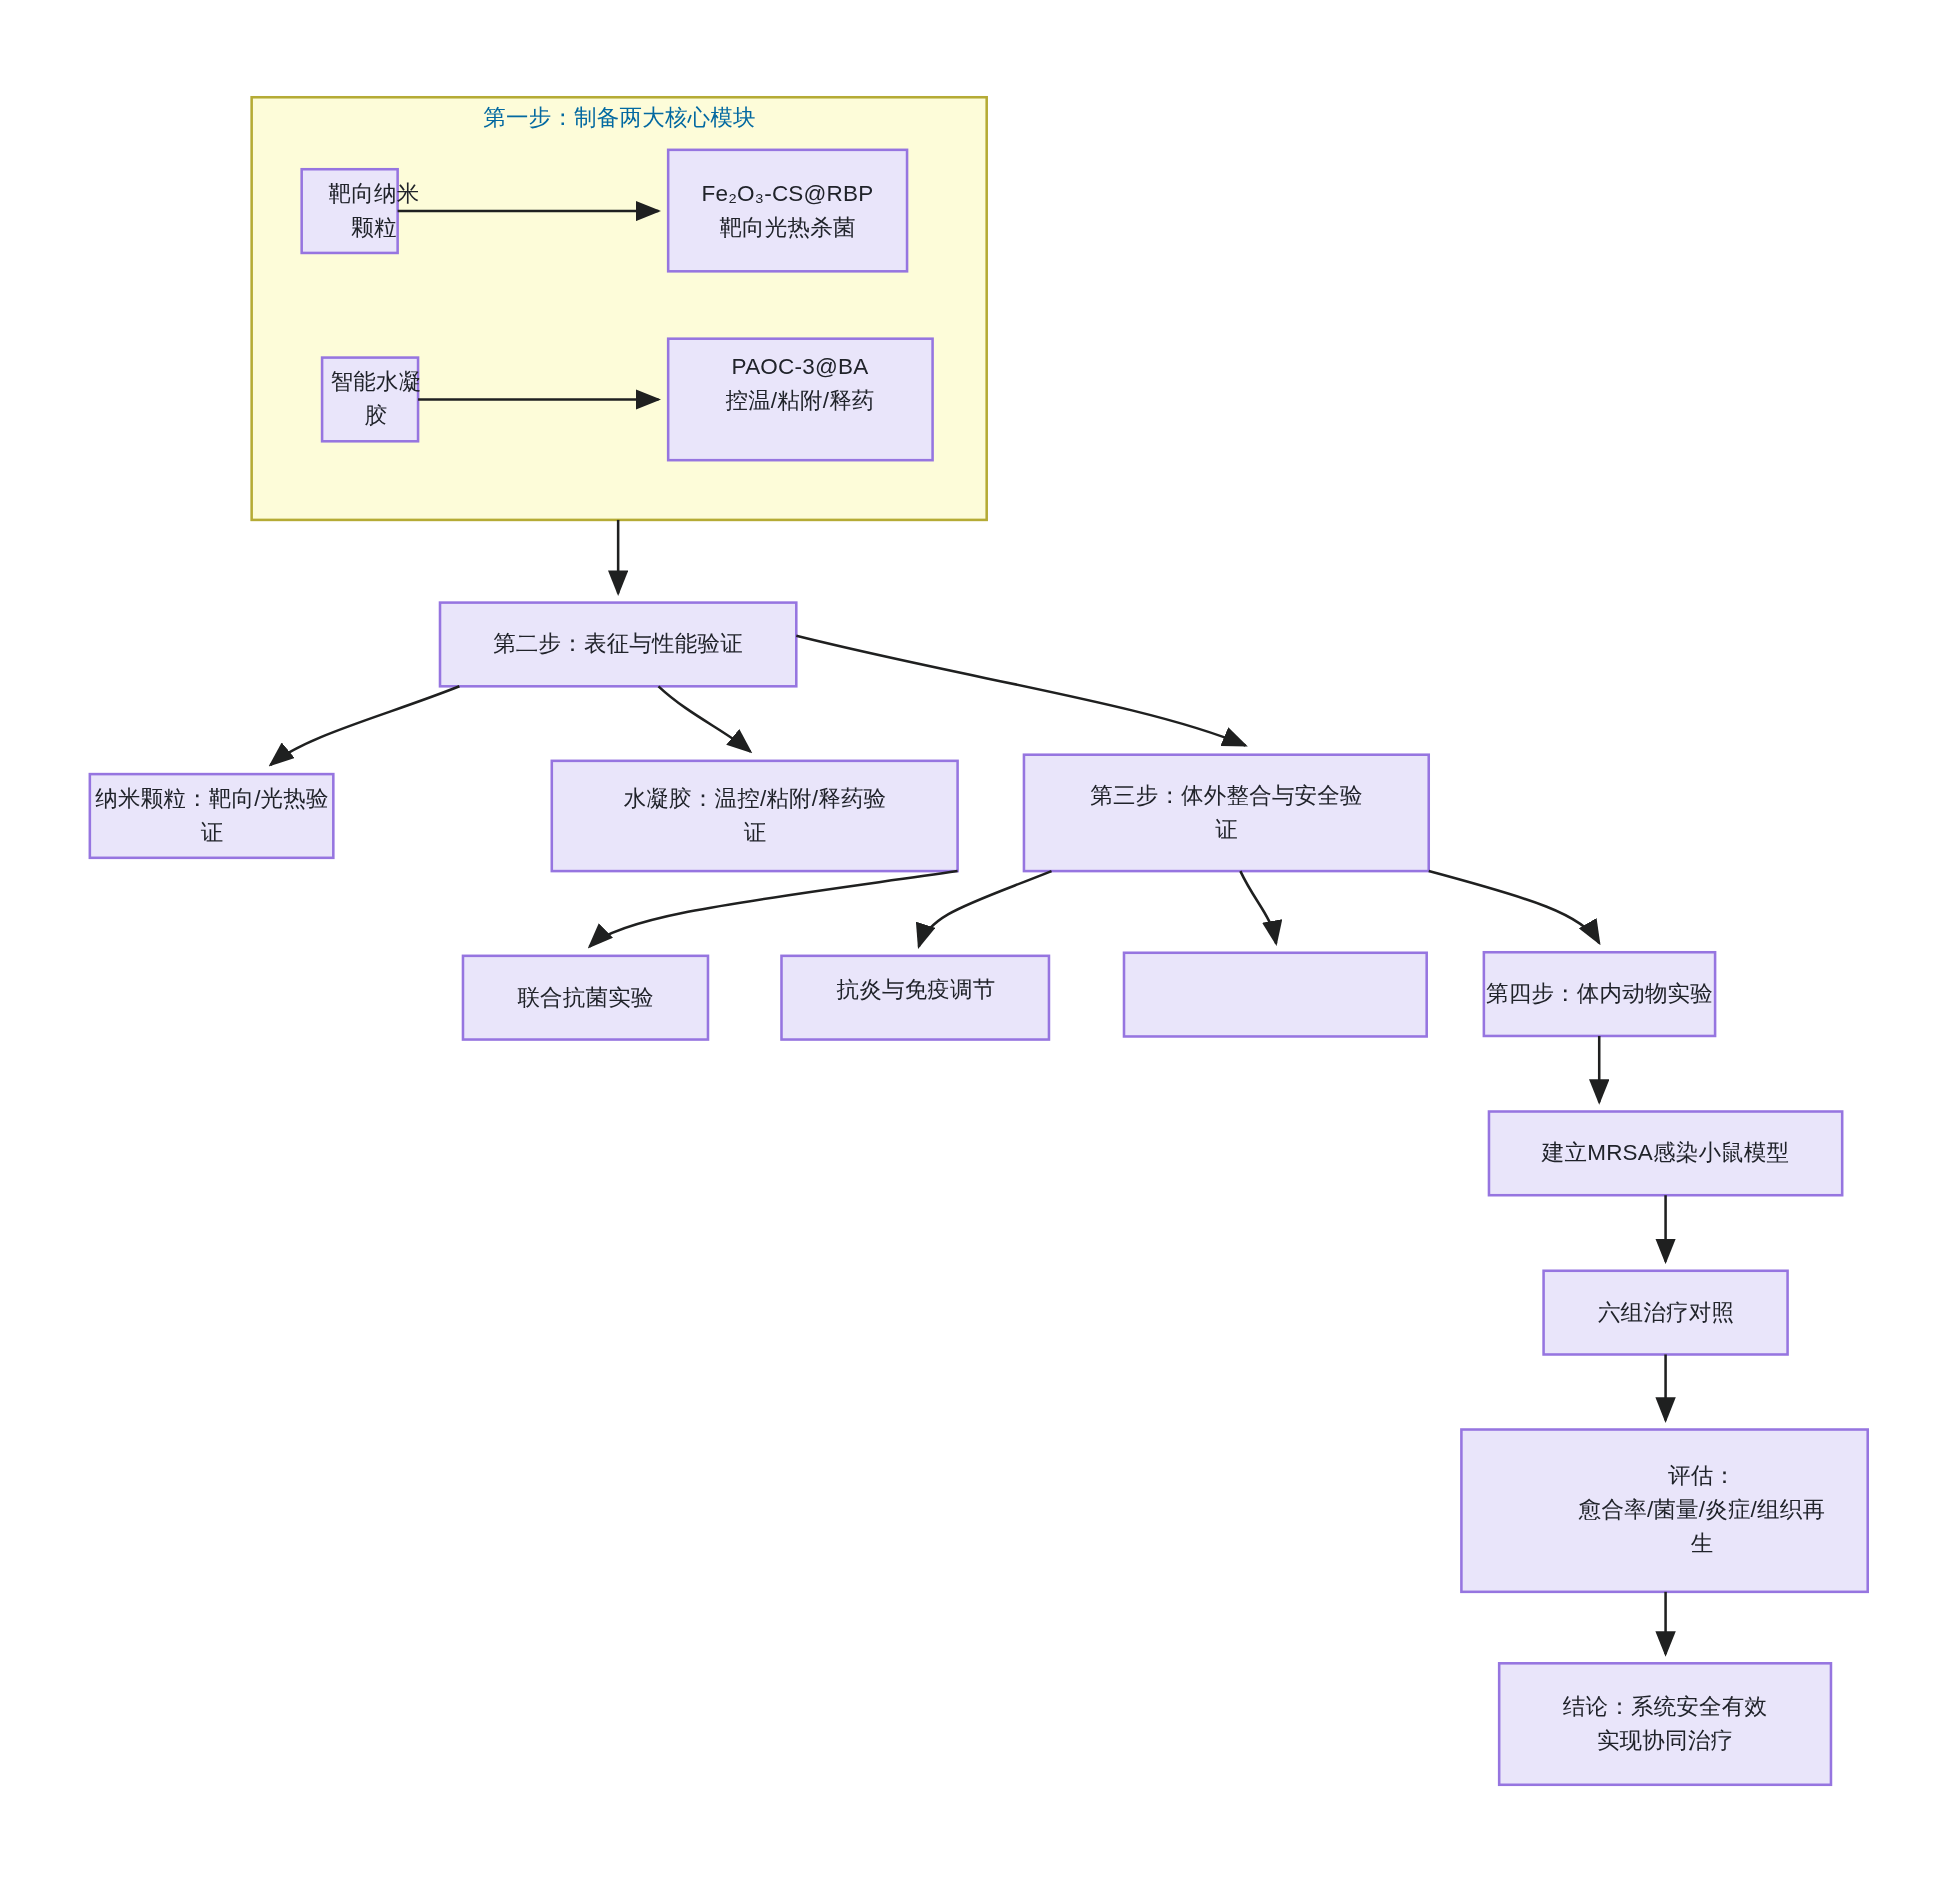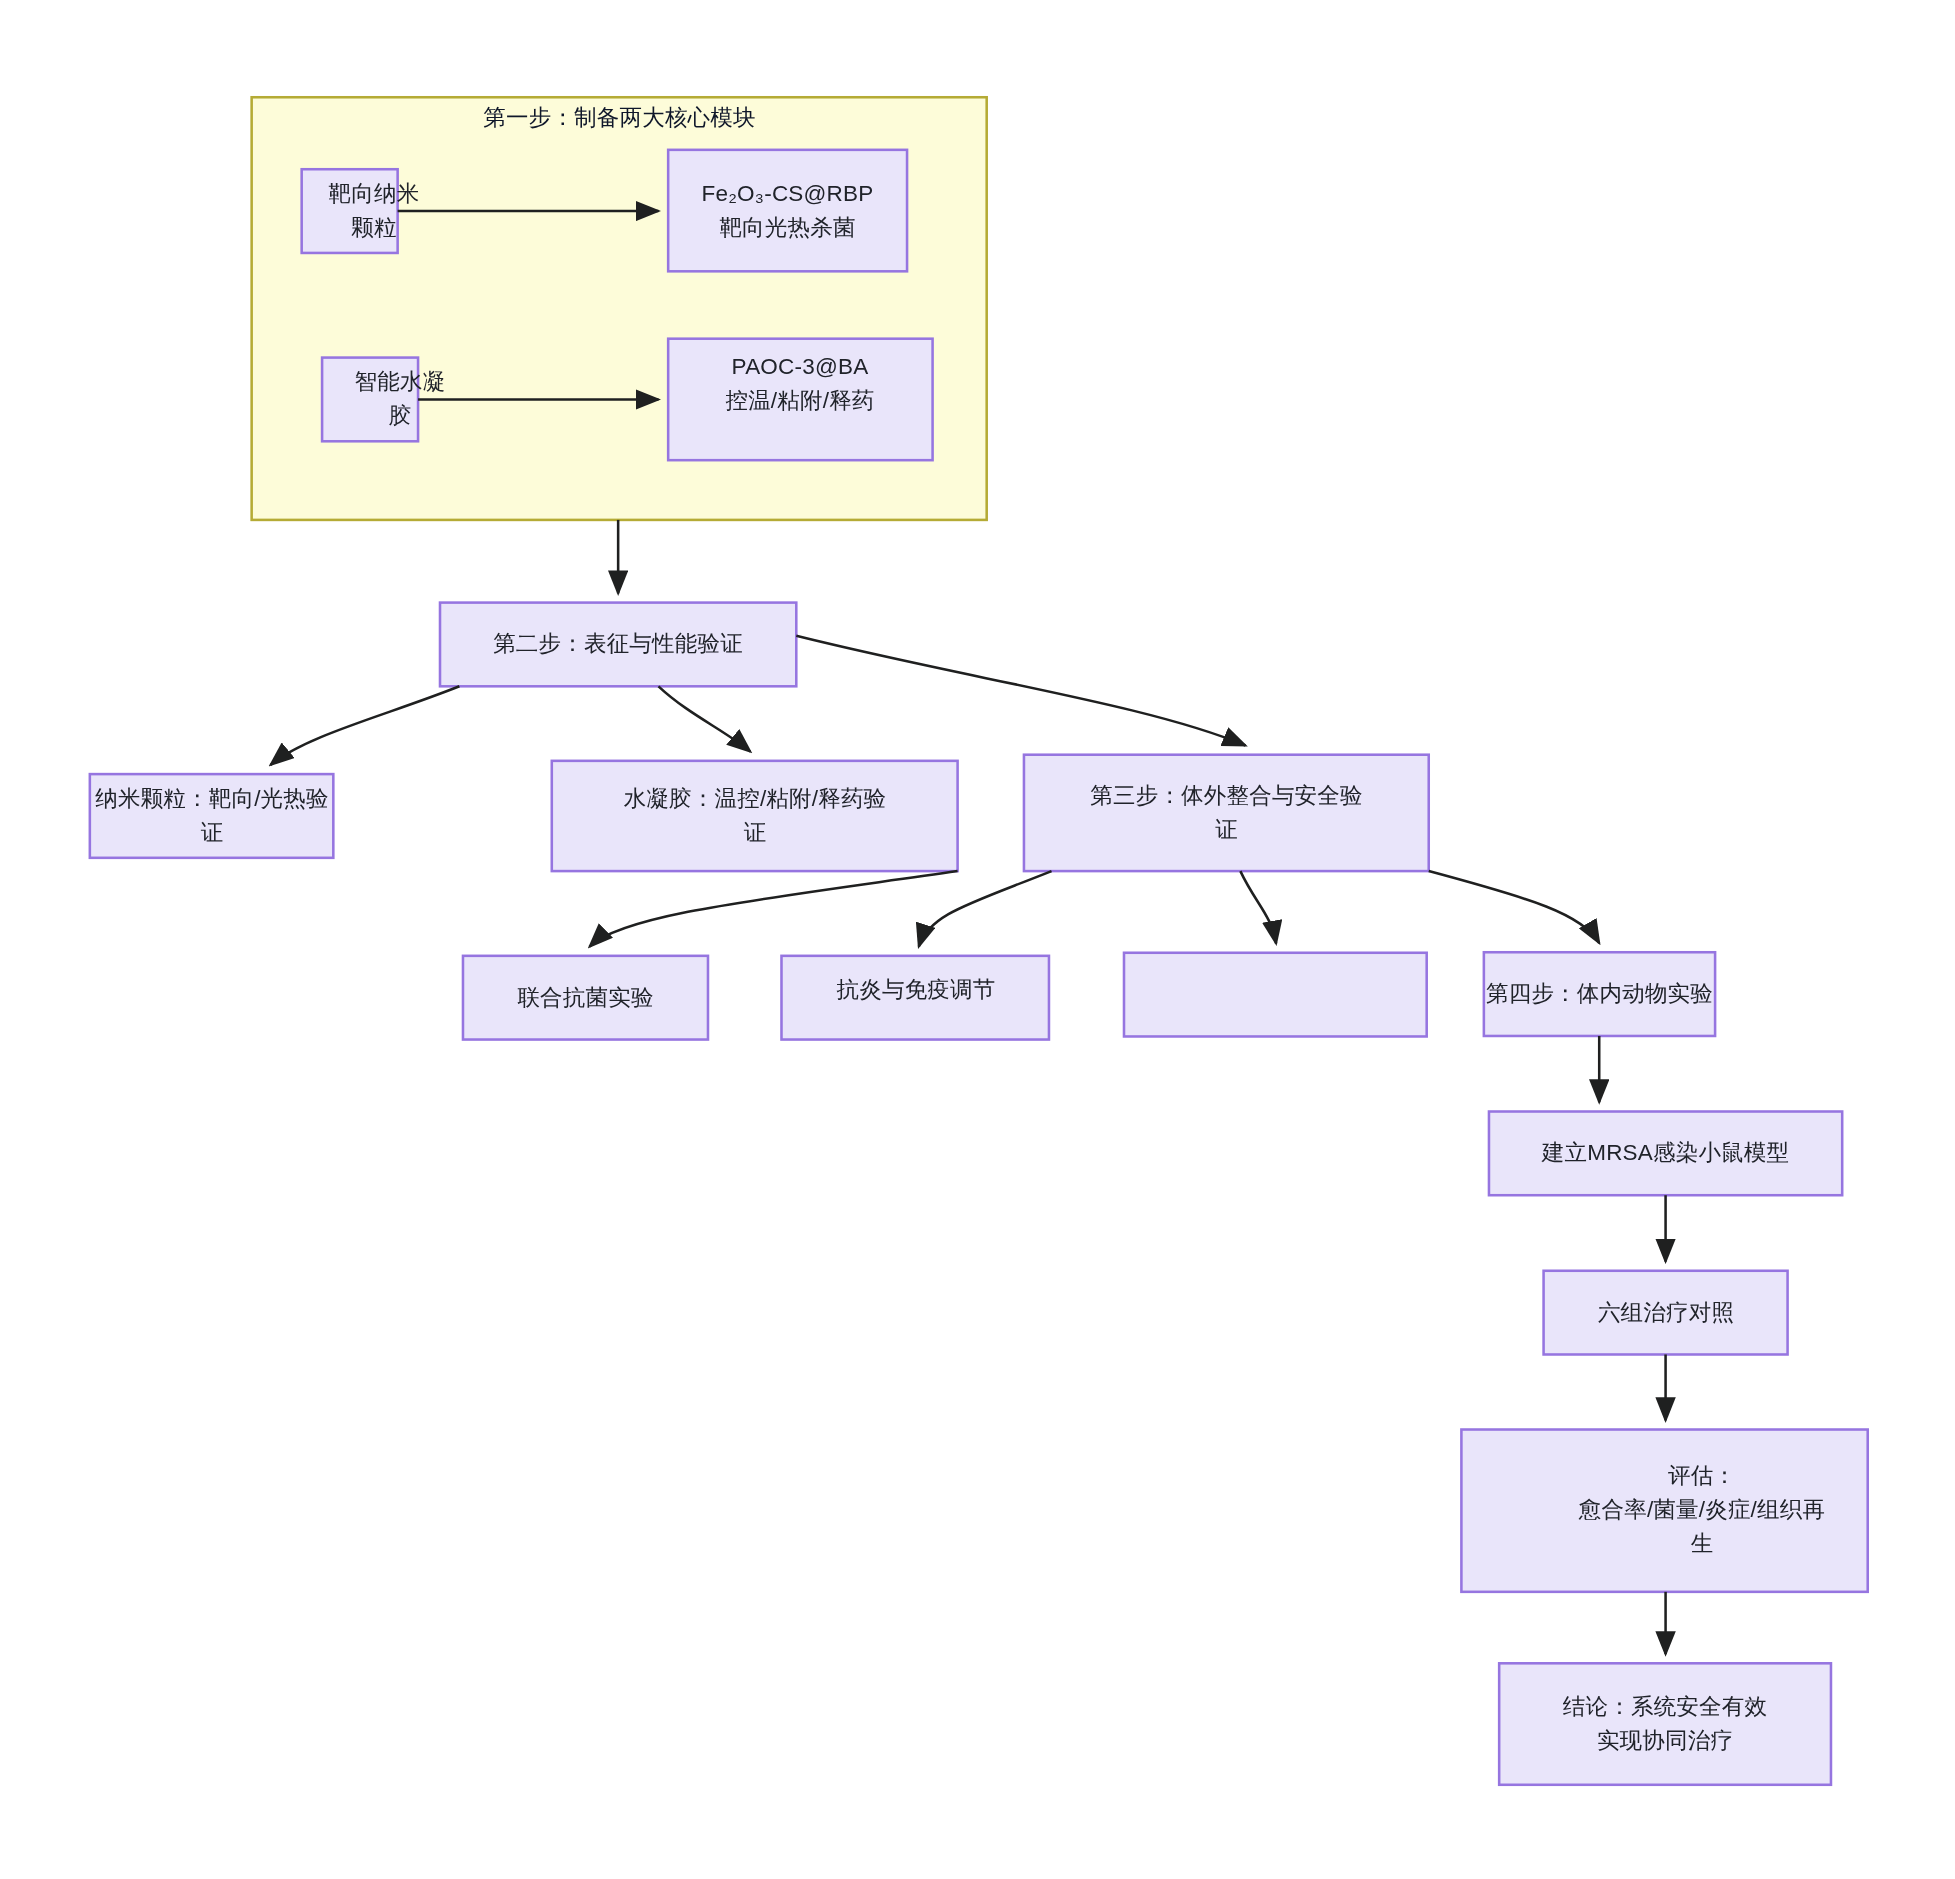--- a/index.html
+++ b/index.html
@@ -53,21 +53,21 @@
     font-family: "Liberation Sans", "DejaVu Sans", sans-serif;
     font-size: 22.5px;
     line-height: 1.52;
     letter-spacing: 0.2px;
     pointer-events: none;
     white-space: pre-line;
   }
   .cluster-title {
     position: absolute;
     text-align: center;
-    color: #0f172a;
+    color: #0369a1;
     font-family: "Liberation Sans", "DejaVu Sans", sans-serif;
     font-size: 22.5px;
     letter-spacing: 0.2px;
   }
 </style>
 </head>
 <body>
 
 <div id="flow-root">
 
@@ -122,21 +122,21 @@
     <path class="edge-path" d="M 3263,3118 L 3263,3240" marker-end="url(#arrowhead)"></path>
   </svg>
 
   <div class="cluster-title" style="left:252px; top:102px; width:735px;">第一步：制备两大核心模块</div>
 
   <div class="node-label" style="left:302px; top:169px; width:96px; height:84px;padding-left:24px;">靶向纳米颗粒</div>
 
   <div class="node-label" style="left:668px; top:150px; width:239px; height:122px;">Fe₂O₃-CS@RBP
 靶向光热杀菌</div>
 
-  <div class="node-label" style="left:322px; top:357px; width:108px; height:84px;padding-left:24px;">智能水凝胶</div>
+  <div class="node-label" style="left:322px; top:357px; width:108px; height:84px;">智能水凝胶</div>
 
   <div class="node-label" style="left:668px; top:338px; width:264px; height:92px;">PAOC-3@BA
 控温/粘附/释药</div>
 
   <div class="node-label" style="left:440px; top:602px; width:356px; height:84px;">第二步：表征与性能验证</div>
 
   <div class="node-label" style="left:90px; top:774px; width:244px; height:84px;">纳米颗粒：靶向/光热验证</div>
 
   <div class="node-label" style="left:552px; top:761px; width:406px; height:110px;">水凝胶：温控/粘附/释药验
 证</div>

